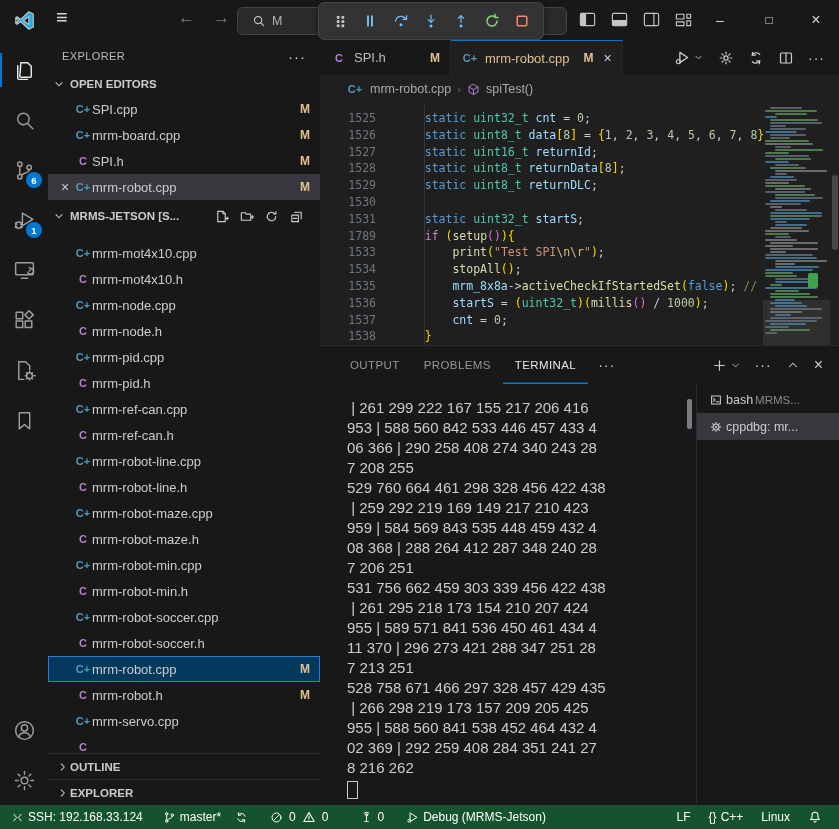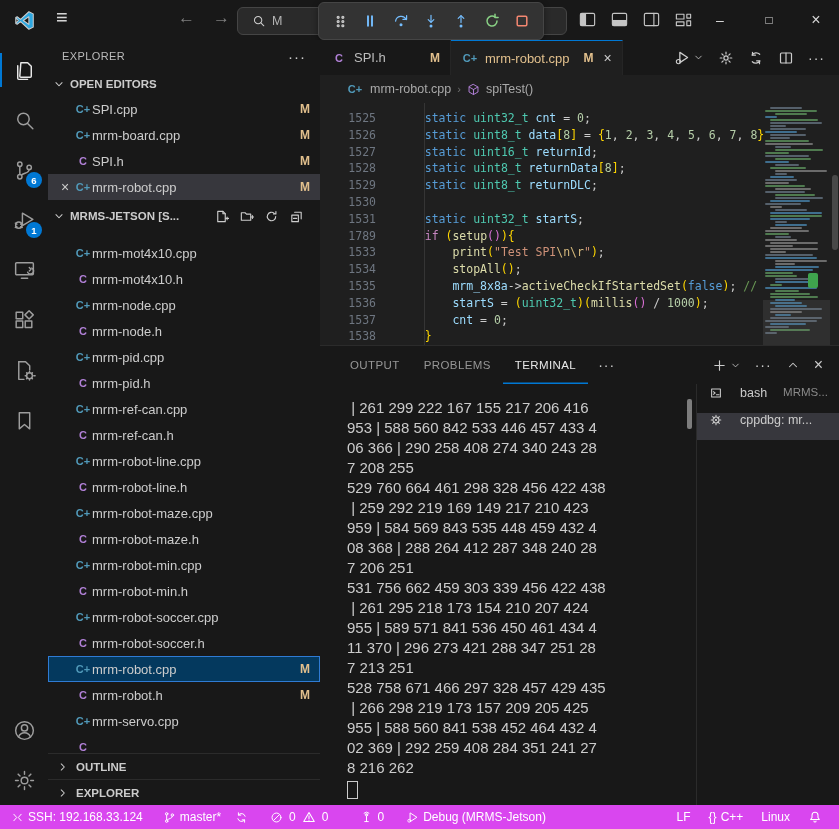--- a/index.html
+++ b/index.html
@@ -41,21 +41,21 @@
   .fi.cpp{color:#519aba}
   .fi.h{color:#b180d7}
   .fname{overflow:hidden;text-overflow:ellipsis;color:#cccccc}
   .mbadge{margin-left:auto;color:#e2c08d;font-weight:700;font-size:12px;padding-left:8px}
   .sel-grey{background:#37373d}
   .sel-blue{background:#04395e;outline:1px solid #2f7bd4;outline-offset:-1px}
   #treeList{height:527px;overflow:hidden;padding-top:12px}
   .row.tree{padding-left:26px}
   #outlineRow{position:absolute;left:0;right:0;bottom:26px;border-top:1px solid #2b2b2b;background:#181818}
   #timelineRow{position:absolute;left:0;right:0;bottom:0;border-top:1px solid #2b2b2b;background:#181818}
-  .sect2{display:flex;align-items:center;height:25px;font-weight:700;font-size:11.5px;color:#cccccc;gap:6px;padding:0 8px}
+  .sect2{display:flex;align-items:center;height:25px;font-weight:700;font-size:11.5px;color:#cccccc;padding:0 8px}
   
   #editor{position:absolute;left:320px;top:40px;right:0;height:305px;background:#1f1f1f}
   #tabbar{height:35px;background:#181818;display:flex;align-items:stretch}
   .etab{display:flex;align-items:center;gap:6px;padding:0 10px;background:#181818;border-right:1px solid #252525;color:#9d9d9d;min-width:110px}
   .etab .tlabel{font-size:13px;color:#bdbdbd}
   .etab.active{background:#1f1f1f;border-top:1.5px solid #0078d4}
   .etab.active .tlabel{color:#e2c08d}
   .tab-x{color:#cccccc;font-size:14px;margin-left:4px}
   #tabactions{margin-left:auto;display:flex;align-items:center;gap:14px;padding:0 14px;color:#cccccc}
   #breadcrumbs{height:28px;display:flex;align-items:center;gap:6px;padding-left:26px;color:#a9a9a9;font-size:12.5px}
@@ -78,26 +78,26 @@
   #panel{position:absolute;left:320px;top:345px;right:0;bottom:24px;background:#181818;border-top:1px solid #2b2b2b}
   #panelHead{height:38px;display:flex;align-items:stretch;padding-left:18px}
   .ptab{display:flex;align-items:center;padding:0 12px;font-size:11.5px;letter-spacing:.4px;color:#969696}
   .ptab.active{color:#e7e7e7;box-shadow:inset 0 -1.5px 0 #0078d4}
   .pmore{display:flex;align-items:center;padding:0 10px;color:#cccccc;font-size:14px;letter-spacing:1px}
   #panelActions{margin-left:auto;display:flex;align-items:center;gap:14px;padding-right:16px;color:#cccccc}
   #termOut{position:absolute;left:27px;top:52px;right:150px;bottom:0;font-family:Liberation Sans, sans-serif;font-size:15px;line-height:20px;color:#cccccc;white-space:pre;overflow:hidden}
   #termCursor{display:inline-block;width:9px;height:16px;border:1px solid #cccccc;vertical-align:middle;margin-top:2px}
   #termScroll{position:absolute;left:367px;top:53px;width:5px;height:30px;background:rgba(210,210,210,0.55);border-radius:2px}
   #termList{position:absolute;right:0;top:38px;width:142px;bottom:0;border-left:1px solid #2b2b2b;padding-top:2px}
-  .trow{display:flex;gap:16px;height:27px;padding-left:12px;font-size:12.5px;color:#cccccc;white-space:nowrap;overflow:hidden}
+  .trow{display:flex;align-items:center;gap:2px;height:27px;padding-left:12px;font-size:12.5px;color:#cccccc;white-space:nowrap;overflow:hidden}
   .trow.sel{background:#37373d}
   .trow .tdetail{color:#8a8a8a;font-size:11.5px}
   .ticon{color:#cccccc;flex:0 0 15px}
   
-  #statusbar{position:absolute;left:0;right:0;bottom:0;height:24px;background:#d946ef;color:#ffffff;display:flex;align-items:center;font-size:12px}
+  #statusbar{position:absolute;left:0;right:0;bottom:0;height:24px;background:#14532d;color:#ffffff;display:flex;align-items:center;font-size:12px}
   .sb-item{display:flex;align-items:center;gap:4px;padding:0 7px;height:100%}
   #sbRight{margin-left:auto;display:flex;align-items:center;padding-right:8px}
   #sbRight .sb-item{padding:0 9px}
 </style>
 </head>
 <body>
 
 <div id="titlebar">
   <span class="logo">
     <svg viewBox="0 0 24 24" width="21" height="21" stroke="none">

